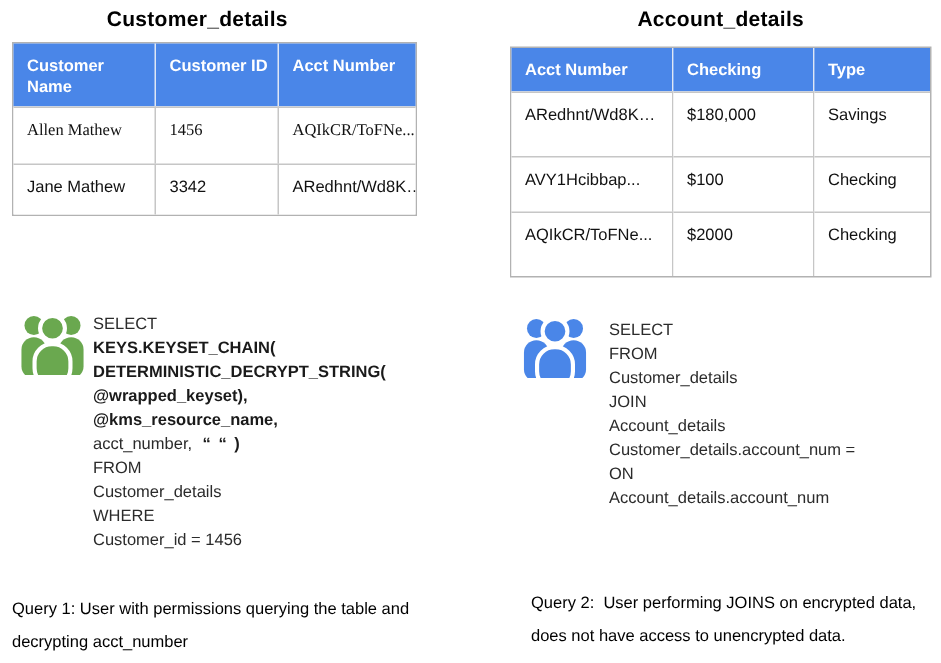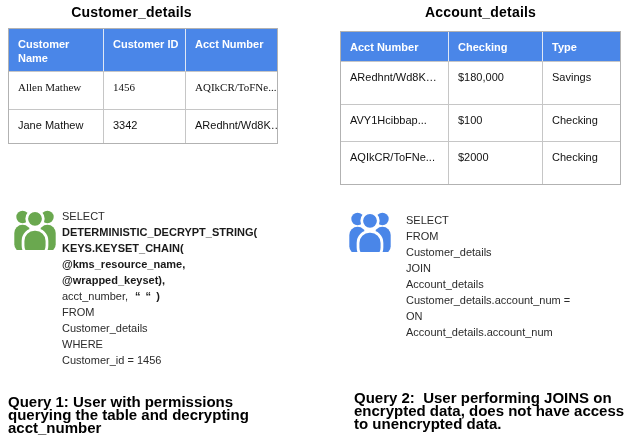--- a/index.html
+++ b/index.html
@@ -37,21 +37,21 @@
   .query-icon { position:absolute; }
   #icon-1 { left:12px;  top:207px; }
   #icon-2 { left:347px; top:209px; }
 
   .sql { position:absolute; font-size:11px; line-height:16px; color:#2b2b2b; }
   #sql-1 { left:62px;  top:208px; width:262px; }
   #sql-2 { left:406px; top:212px; width:218px; }
   .sql .b { font-weight:bold; color:#1a1a1a; }
   .sql .qsfx { margin-left:7px; letter-spacing:1px; }
 
-  .caption { position:absolute; font-weight:bold; font-size:15px; line-height:13px;
+  .caption { position:absolute; font-weight:normal; font-size:11px; line-height:22px;
              color:#000; white-space:pre-wrap; }
   #caption-1 { left:8px;   top:395px; width:292px; }
   #caption-2 { left:354px; top:391px; width:272px; }
 </style>
 </head>
 <body>
 
 <div class="canvas">
 
   <div class="tbl-title" id="title-left">Customer_details</div>
@@ -137,24 +137,24 @@
         <circle cx="38.5" cy="10.5" r="6.8"></circle>
         <rect x="29.5" y="19" width="18" height="30" rx="9"></rect>
         <circle cx="25" cy="12.5" r="9" stroke="#ffffff" stroke-width="3"></circle>
         <rect x="12" y="24" width="26" height="30" rx="12.5" stroke="#ffffff" stroke-width="3"></rect>
       </g>
     </svg>
   </span>
 
   <div class="sql" id="sql-1">
     <div class="line">SELECT</div>
+    <div class="line b">KEYS.KEYSET_CHAIN(</div>
     <div class="line b">DETERMINISTIC_DECRYPT_STRING(</div>
-    <div class="line b">KEYS.KEYSET_CHAIN(</div>
+    <div class="line b">@wrapped_keyset),</div>
     <div class="line b">@kms_resource_name,</div>
-    <div class="line b">@wrapped_keyset),</div>
     <div class="line"><span>acct_number,</span><span class="b qsfx">“ “ )</span></div>
     <div class="line">FROM</div>
     <div class="line">Customer_details</div>
     <div class="line">WHERE</div>
     <div class="line">Customer_id = 1456</div>
   </div>
 
   <div class="sql" id="sql-2">
     <div class="line">SELECT</div>
     <div class="line">FROM</div>

